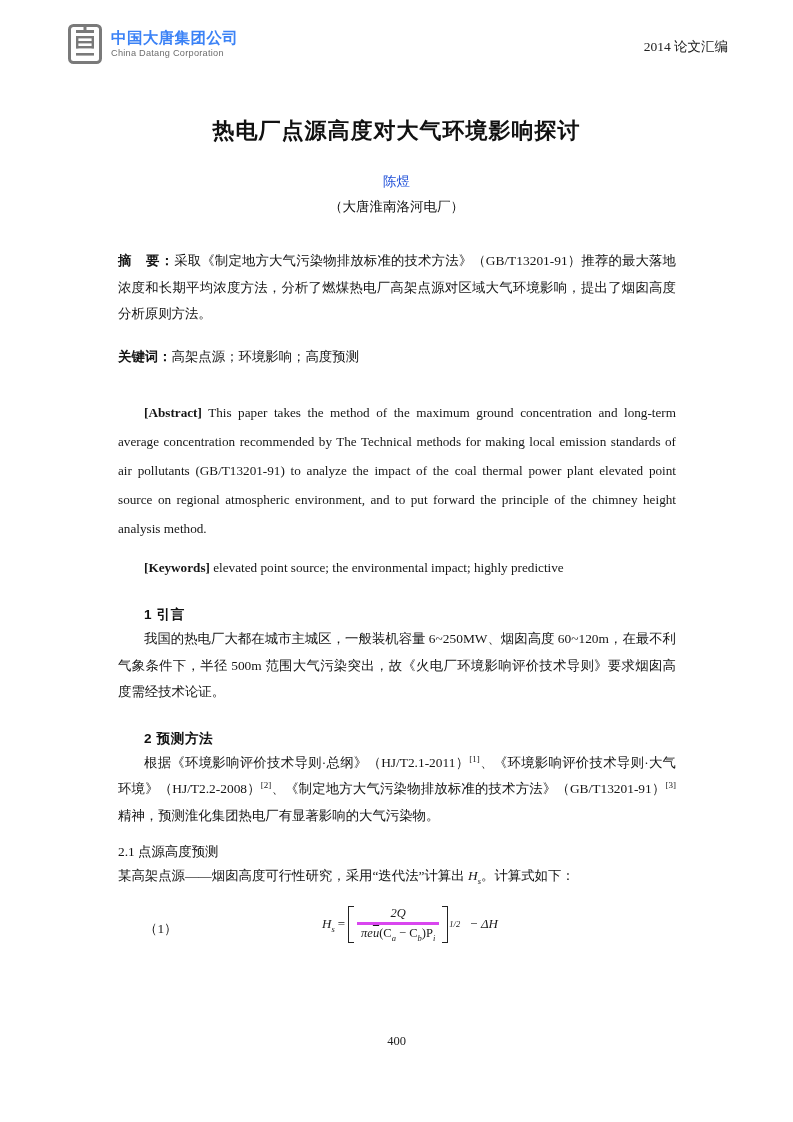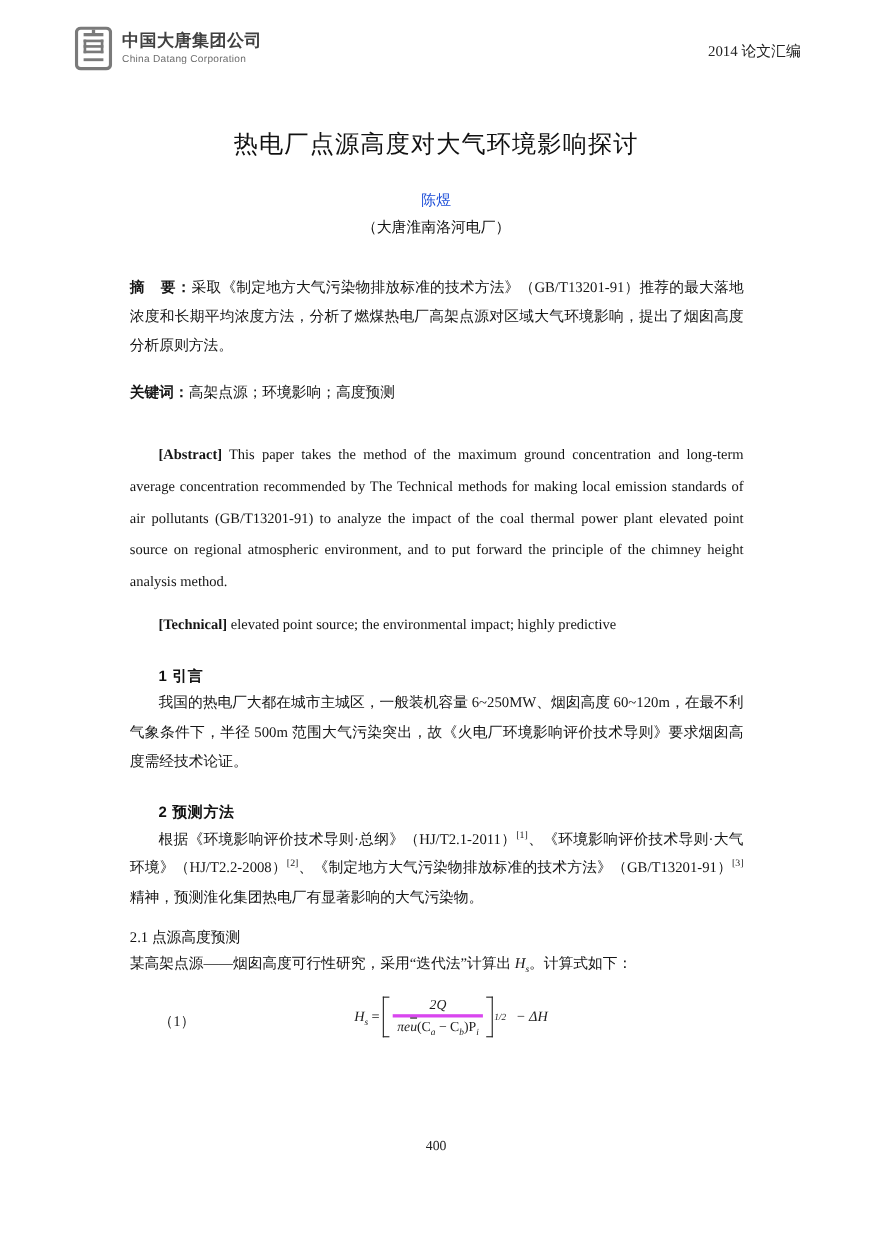--- a/index.html
+++ b/index.html
@@ -49,21 +49,21 @@
     display: flex;
     flex-direction: column;
     justify-content: center;
     line-height: 1;
   }
   .brand-cn {
     font-family: "Liberation Sans", sans-serif;
     font-weight: bold;
     font-size: 15.5px;
     letter-spacing: 0.4px;
-    color: #404040;
+    color: #3b82f6;
     margin-bottom: 3px;
   }
   .brand-en {
     font-family: "Liberation Sans", sans-serif;
     font-size: 9.2px;
     letter-spacing: 0.25px;
     color: #6d6d6d;
   }
   .header-right {
     font-family: "Liberation Serif", serif;
@@ -75,21 +75,21 @@
 
   
   .title {
     position: absolute;
     left: 0;
     top: 116px;
     width: 793px;
     text-align: center;
     font-family: "Liberation Sans", sans-serif;
     font-size: 22px;
-    font-weight: normal;
+    font-weight: bold;
     letter-spacing: 1px;
     color: #111;
   }
   .author {
     position: absolute;
     left: 0;
     top: 173px;
     width: 793px;
     text-align: center;
     font-size: 13.5px;
@@ -282,21 +282,21 @@
   <div class="affiliation">（大唐淮南洛河电厂）</div>
 
   <div class="col">
 
     <p class="abs-cn"><span class="lead-label">摘　要：</span><span>采取《制定地方大气污染物排放标准的技术方法》（GB/T13201-91）推荐的最大落地浓度和长期平均浓度方法，分析了燃煤热电厂高架点源对区域大气环境影响，提出了烟囱高度分析原则方法。</span></p>
 
     <p class="keywords-cn"><span class="kw-label">关键词：</span><span>高架点源；环境影响；高度预测</span></p>
 
     <p class="abs-en"><span class="bold">[Abstract]</span><span> This paper takes the method of the maximum ground concentration and long-term average concentration recommended by The Technical methods for making local emission standards of air pollutants (GB/T13201-91) to analyze the impact of the coal thermal power plant elevated point source on regional atmospheric environment, and to put forward the principle of the chimney height analysis method.</span></p>
 
-    <p class="kw-en"><span class="bold">[Technical]</span><span> elevated point source; the environmental impact; highly predictive</span></p>
+    <p class="kw-en"><span class="bold">[Keywords]</span><span> elevated point source; the environmental impact; highly predictive</span></p>
 
     <h2 class="sec">1 引言</h2>
     <p class="body">我国的热电厂大都在城市主城区，一般装机容量 6~250MW、烟囱高度 60~120m，在最不利气象条件下，半径 500m 范围大气污染突出，故《火电厂环境影响评价技术导则》要求烟囱高度需经技术论证。</p>
 
     <h2 class="sec">2 预测方法</h2>
     <p class="body"><span>根据《环境影响评价技术导则·总纲》（HJ/T2.1-2011）</span><sup>[1]</sup><span>、《环境影响评价技术导则·大气环境》（HJ/T2.2-2008）</span><sup>[2]</sup><span>、《制定地方大气污染物排放标准的技术方法》（GB/T13201-91）</span><sup>[3]</sup><span>精神，预测淮化集团热电厂有显著影响的大气污染物。</span></p>
 
     <h3 class="subsec">2.1  点源高度预测</h3>
     <p class="noindent"><span>某高架点源——烟囱高度可行性研究，采用“迭代法”计算出 </span><span class="hs"><span>H</span><sub>s</sub></span><span>。计算式如下：</span></p>
 

